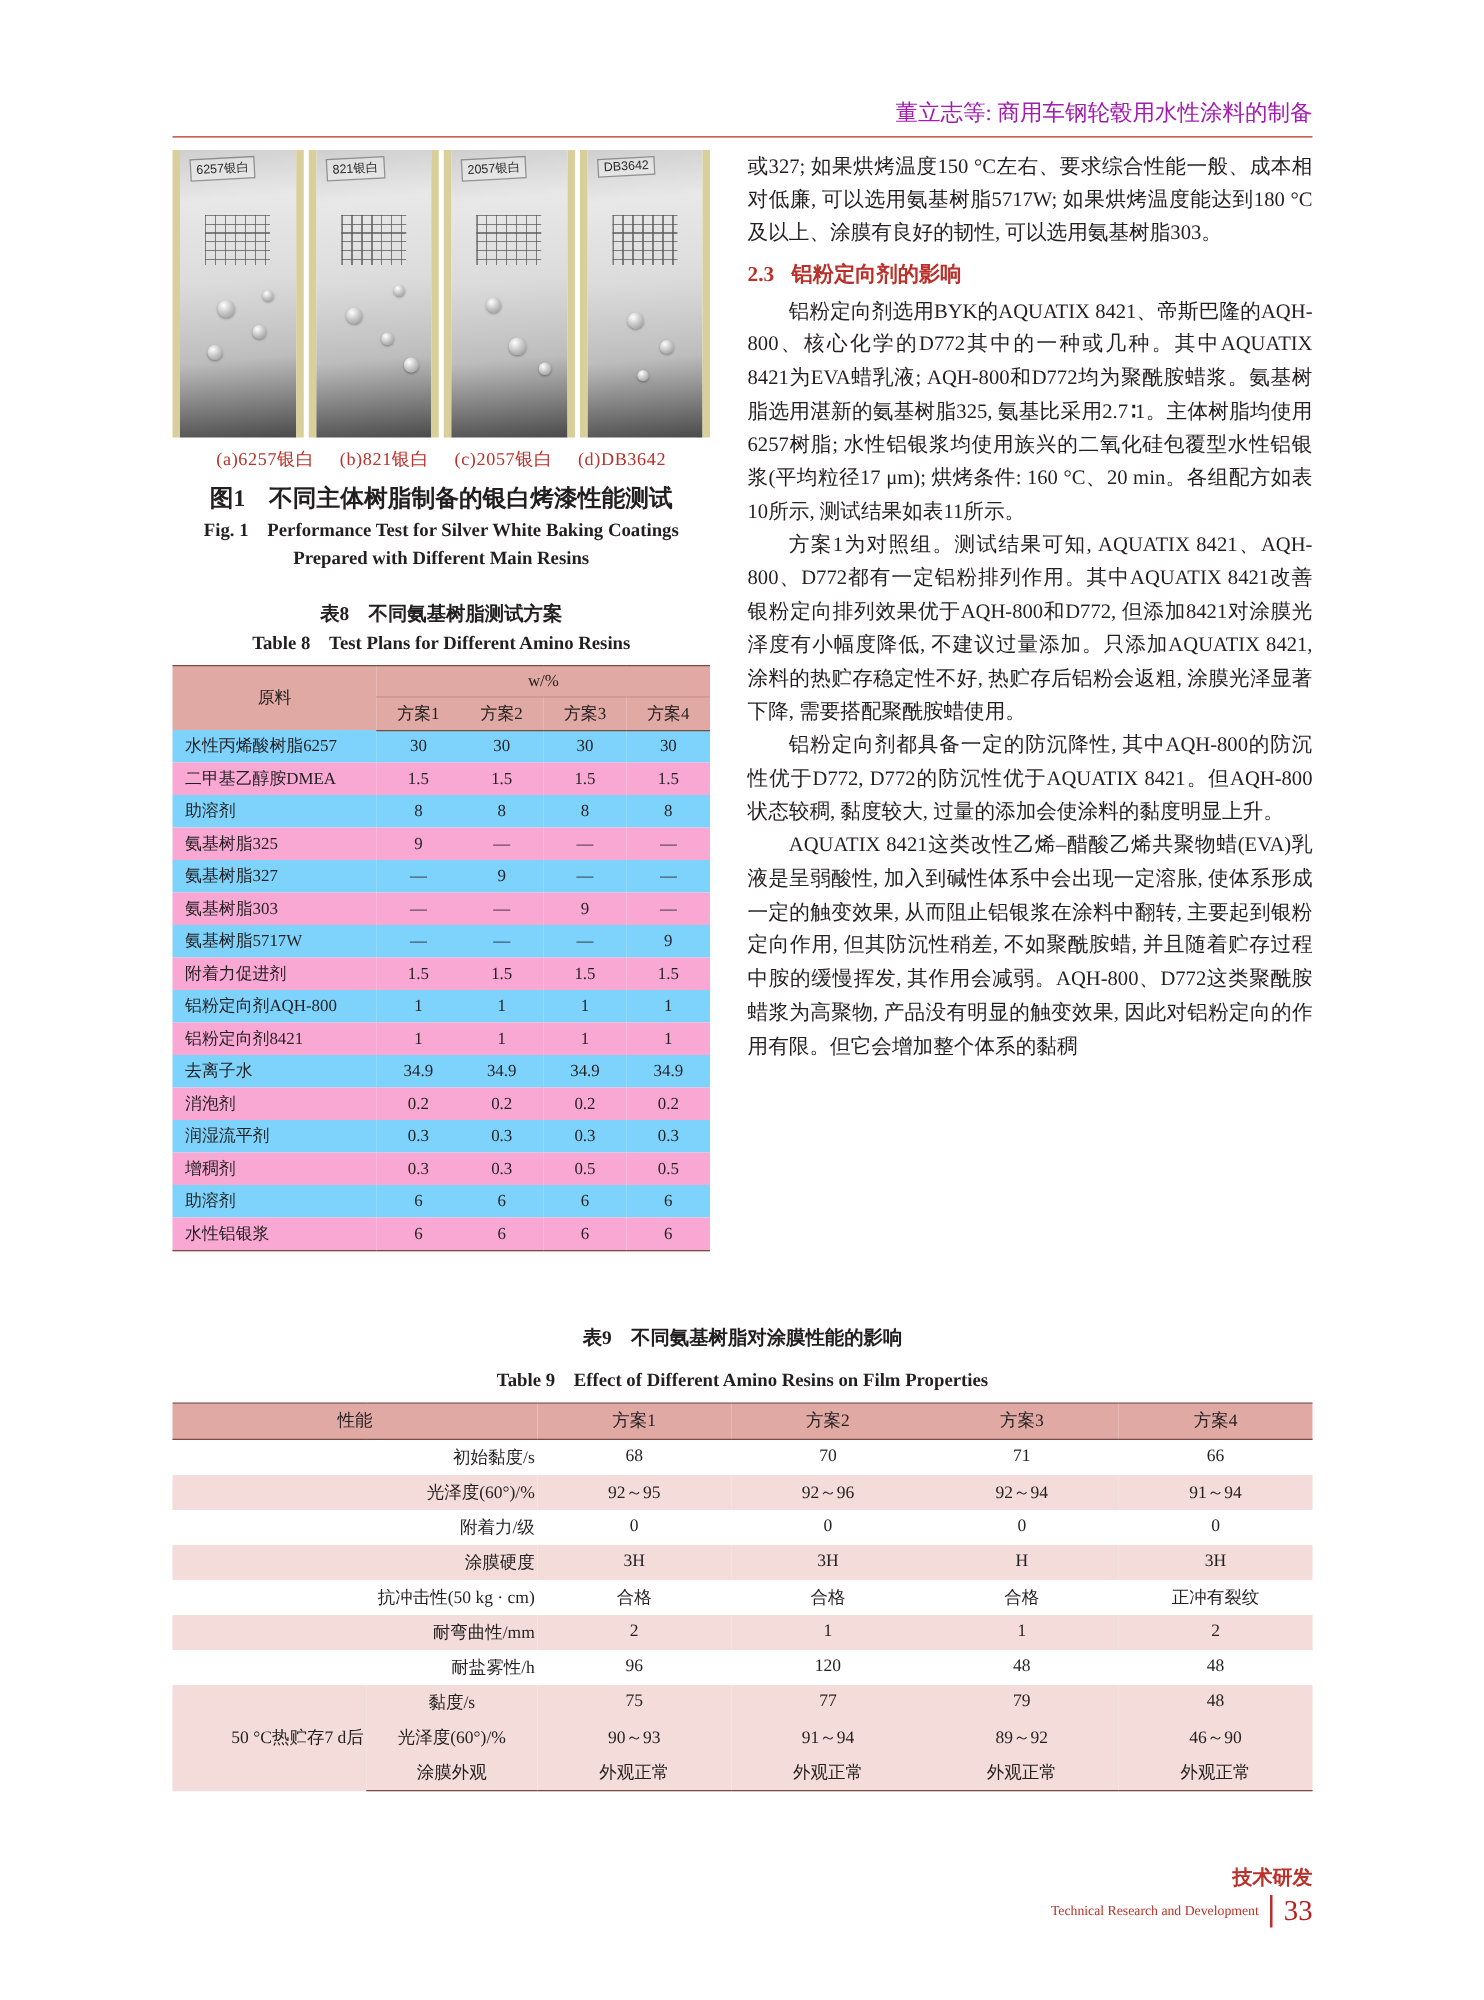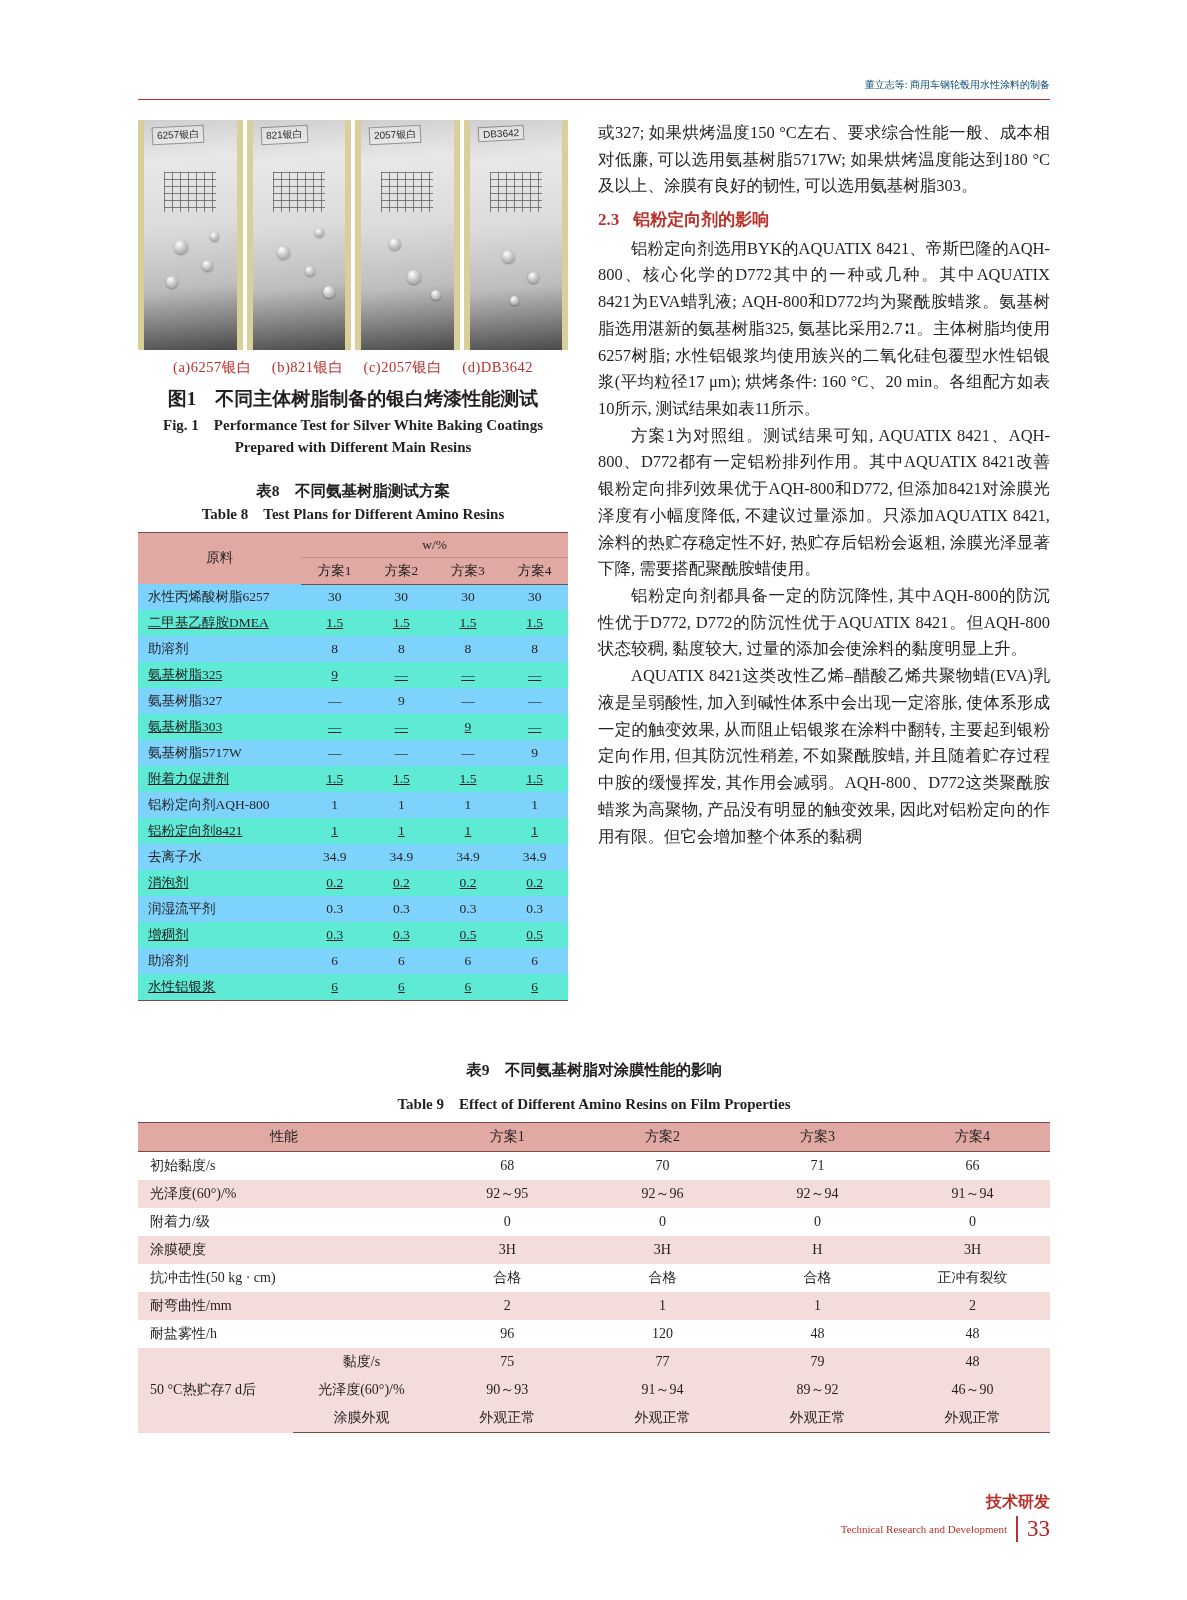--- a/index.html
+++ b/index.html
@@ -12,22 +12,22 @@
     overflow:hidden;
   }
   .page{position:relative;width:1187px;height:1600px;}
 
   
   .header{
     position:absolute;left:138px;top:78px;width:912px;
     text-align:right;
     border-bottom:1px solid #b9312a;
     padding-bottom:7px;
-    font-size:10px;
-    color:#0c4a6e;
+    font-size:18px;
+    color:#a21caf;
   }
 
   
   .col-left{position:absolute;left:138px;top:120px;width:430px;}
   .col-right{position:absolute;left:598px;top:120px;width:452px;}
 
   
   .figure{
     width:430px;height:230px;
     display:flex;
@@ -66,21 +66,21 @@
   .fig-title-en{margin-top:3px;text-align:center;font-size:15px;font-weight:bold;line-height:1.45;}
 
   
   .tbl-title-cn{margin-top:22px;text-align:center;font-size:15.5px;font-weight:bold;}
   .tbl-title-en{margin-top:3px;text-align:center;font-size:15px;font-weight:bold;}
 
   table{border-collapse:collapse;width:100%;}
   .t8{margin-top:8px;font-size:13.5px;}
   .t8 th,.t8 td{border:0;padding:4px 2px;text-align:center;}
   .t8 .hdr{background:#e0a9a4;font-weight:normal;}
-  .t8 .rowA{background:#5eead4;text-decoration:underline;}
+  .t8 .rowA{background:#f9a8d4;}
   .t8 .rowB{background:#7dd3fc;}
   .t8 .matl{text-align:left;padding-left:10px;}
   .t8 .top-line{border-top:1.6px solid #7a4b46;}
   .t8 .bot-line{border-bottom:1.6px solid #7a4b46;}
   .t8 .mid-line{border-bottom:1px solid #c98d86;}
 
   
   .ptext{font-size:16.5px;line-height:1.62;text-align:justify;}
   .ptext p{margin:0 0 0 0;text-indent:2em;}
   .ptext p.noind{text-indent:0;}
@@ -92,21 +92,21 @@
 
   
   .t9wrap{position:absolute;left:138px;top:1060px;width:912px;}
   .t9-title-cn{text-align:center;font-size:15.5px;font-weight:bold;}
   .t9-title-en{text-align:center;font-size:15px;font-weight:bold;margin-top:14px;}
   .t9{margin-top:8px;font-size:14px;}
   .t9 th,.t9 td{padding:5px 2px;text-align:center;border:0;}
   .t9 .hdr{background:#e0a9a4;font-weight:normal;}
   .t9 .rowA{background:#f3dcd9;}
   .t9 .rowB{background:#ffffff;}
-  .t9 .lft{text-align:left;padding-left:12px;}
+  .t9 .lft{text-align:right;padding-left:12px;}
   .t9 .top-line{border-top:1.6px solid #7a4b46;}
   .t9 .bot-line{border-bottom:1.6px solid #7a4b46;}
   .t9 .sub{text-align:center;}
 
   
   .footer{position:absolute;right:137px;bottom:58px;text-align:right;}
   .footer .cn{color:#b9312a;font-size:16px;font-weight:bold;}
   .footer .row{display:flex;align-items:center;justify-content:flex-end;margin-top:3px;}
   .footer .en{color:#b9312a;font-size:11px;font-family:"Liberation Serif",serif;}
   .footer .bar{width:2px;height:26px;background:#b9312a;margin:0 9px;}

